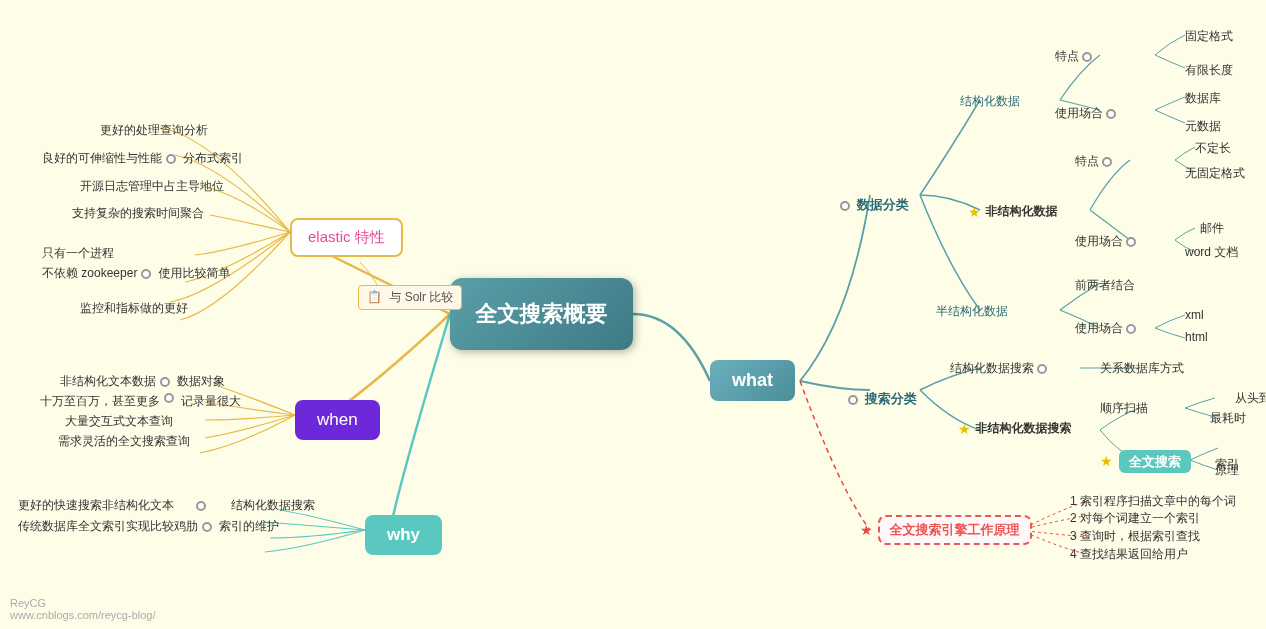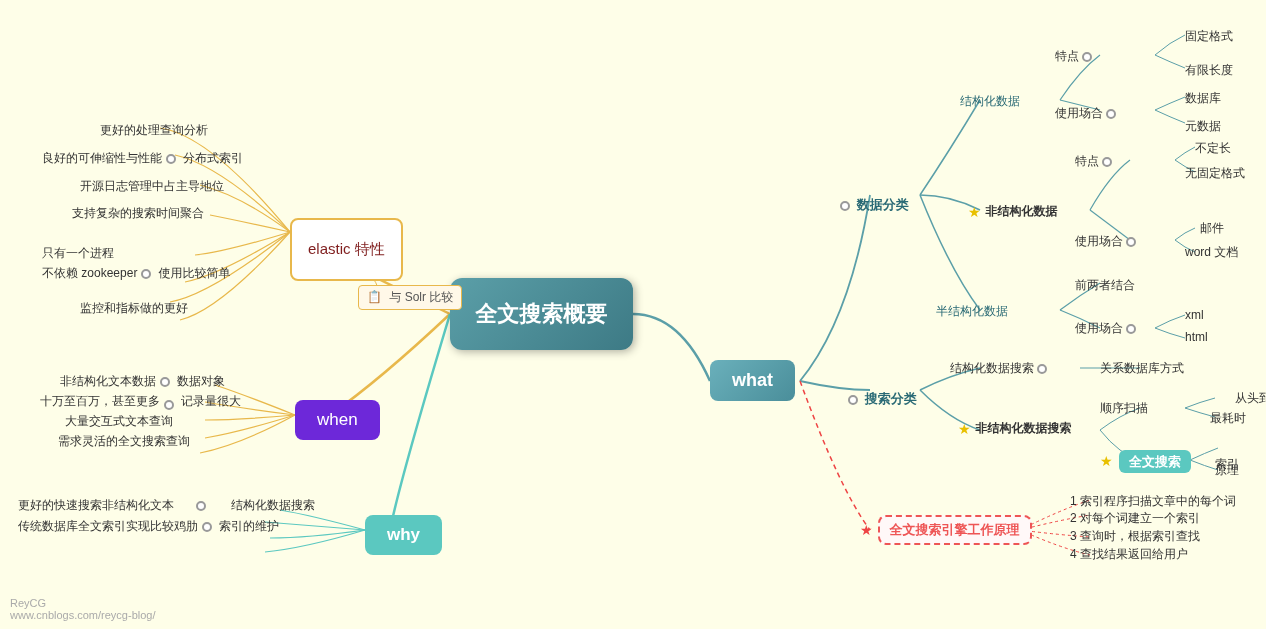--- a/index.html
+++ b/index.html
@@ -46,23 +46,23 @@
       padding: 10px 22px;
       font-size: 18px;
       font-weight: bold;
     }
 
     
     .elastic-node {
       background: white;
       border: 2px solid #e8b84b;
       border-radius: 8px;
-      padding: 20px 16px;
+      padding: 8px 16px;
       font-size: 15px;
-      color: #7f1d1d;
+      color: #ec4899;
     }
 
     
     .when-node {
       background: #6d28d9;
       color: white;
       border-radius: 8px;
       padding: 10px 22px;
       font-size: 17px;
       font-weight: normal;
@@ -301,21 +301,21 @@
   <span class="leaf-text">使用比较简单</span>
 </div>
 
 <div class="node leaf-text" style="left:80px; top:300px;">监控和指标做的更好</div>
 
 <div class="node" style="left:60px; top:373px; display:flex; align-items:center; gap:4px;">
   <span class="leaf-text">非结构化文本数据</span>
   <span class="circle-bullet"></span>
   <span class="leaf-text">数据对象</span>
 </div>
-<div class="node" style="left:40px; top:393px; display:flex; align-items:flex-end; gap:4px;">
+<div class="node" style="left:40px; top:393px; display:flex; align-items:flex-start; gap:4px;">
   <span class="leaf-text">十万至百万，甚至更多</span>
   <span class="circle-bullet"></span>
   <span class="leaf-text">记录量很大</span>
 </div>
 <div class="node leaf-text" style="left:65px; top:413px;">大量交互式文本查询</div>
 <div class="node leaf-text" style="left:58px; top:433px;">需求灵活的全文搜索查询</div>
 
 <div class="node" style="left:18px; top:497px; display:flex; align-items:center; gap:22px;">
   <span class="leaf-text">更好的快速搜索非结构化文本</span>
   <span class="circle-bullet"></span>

